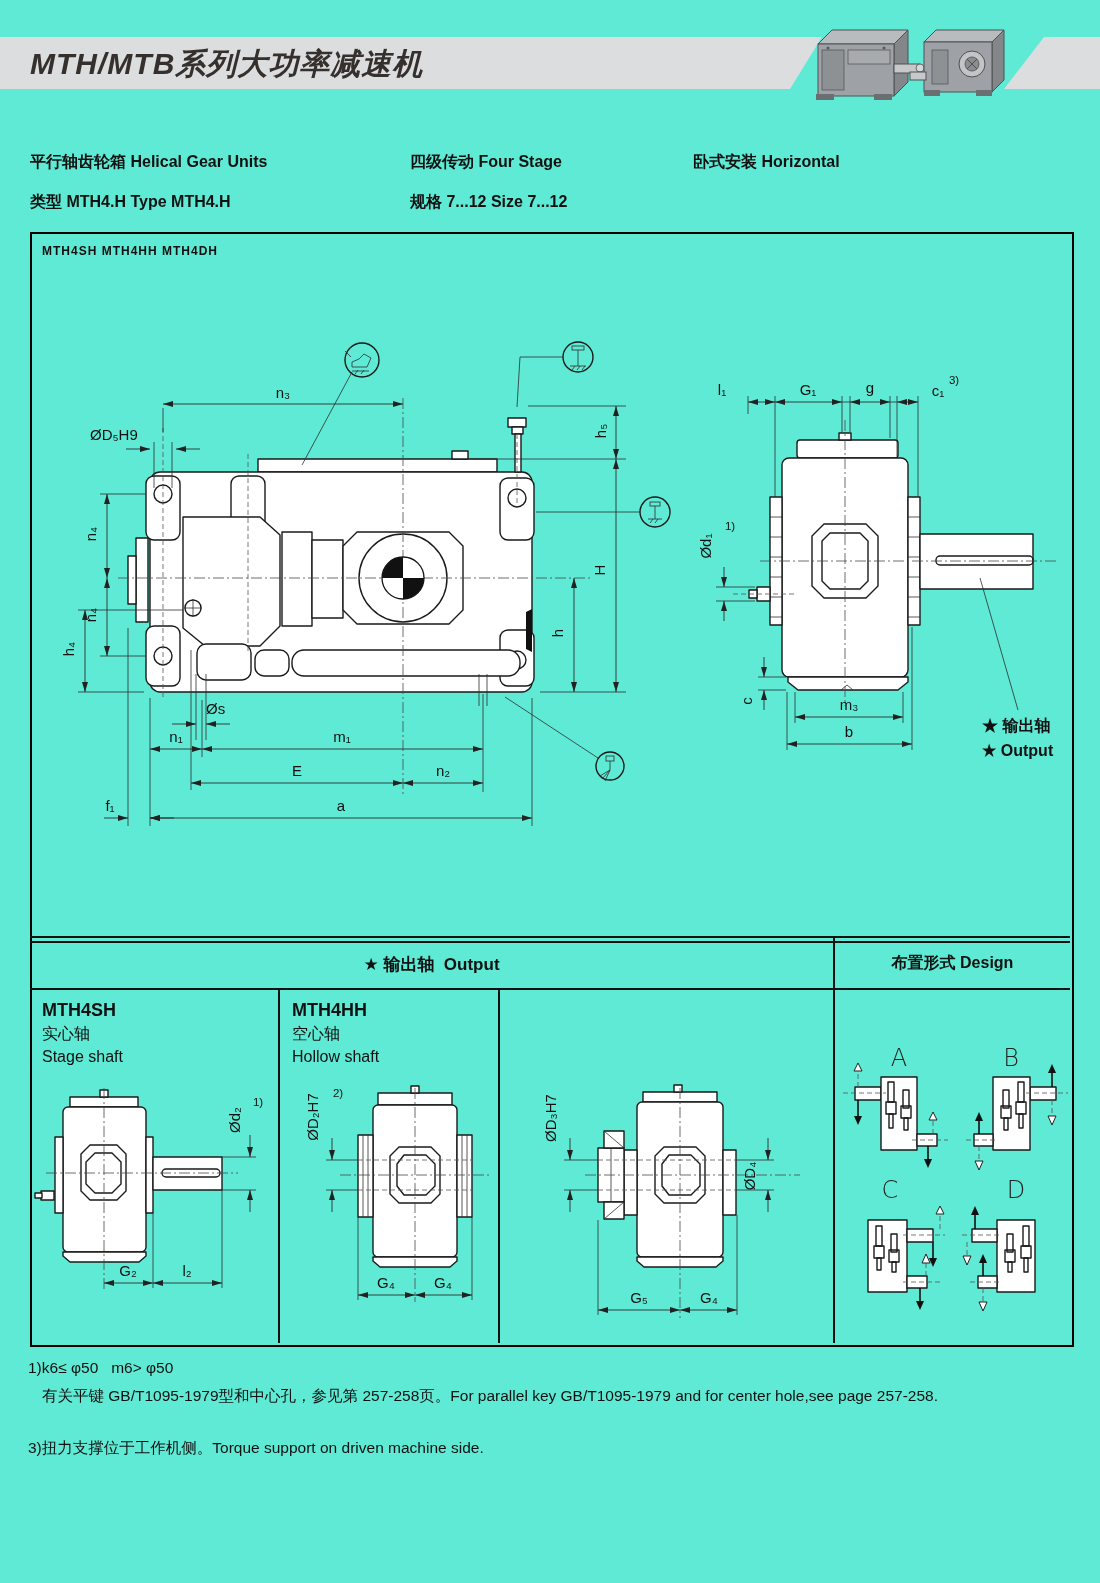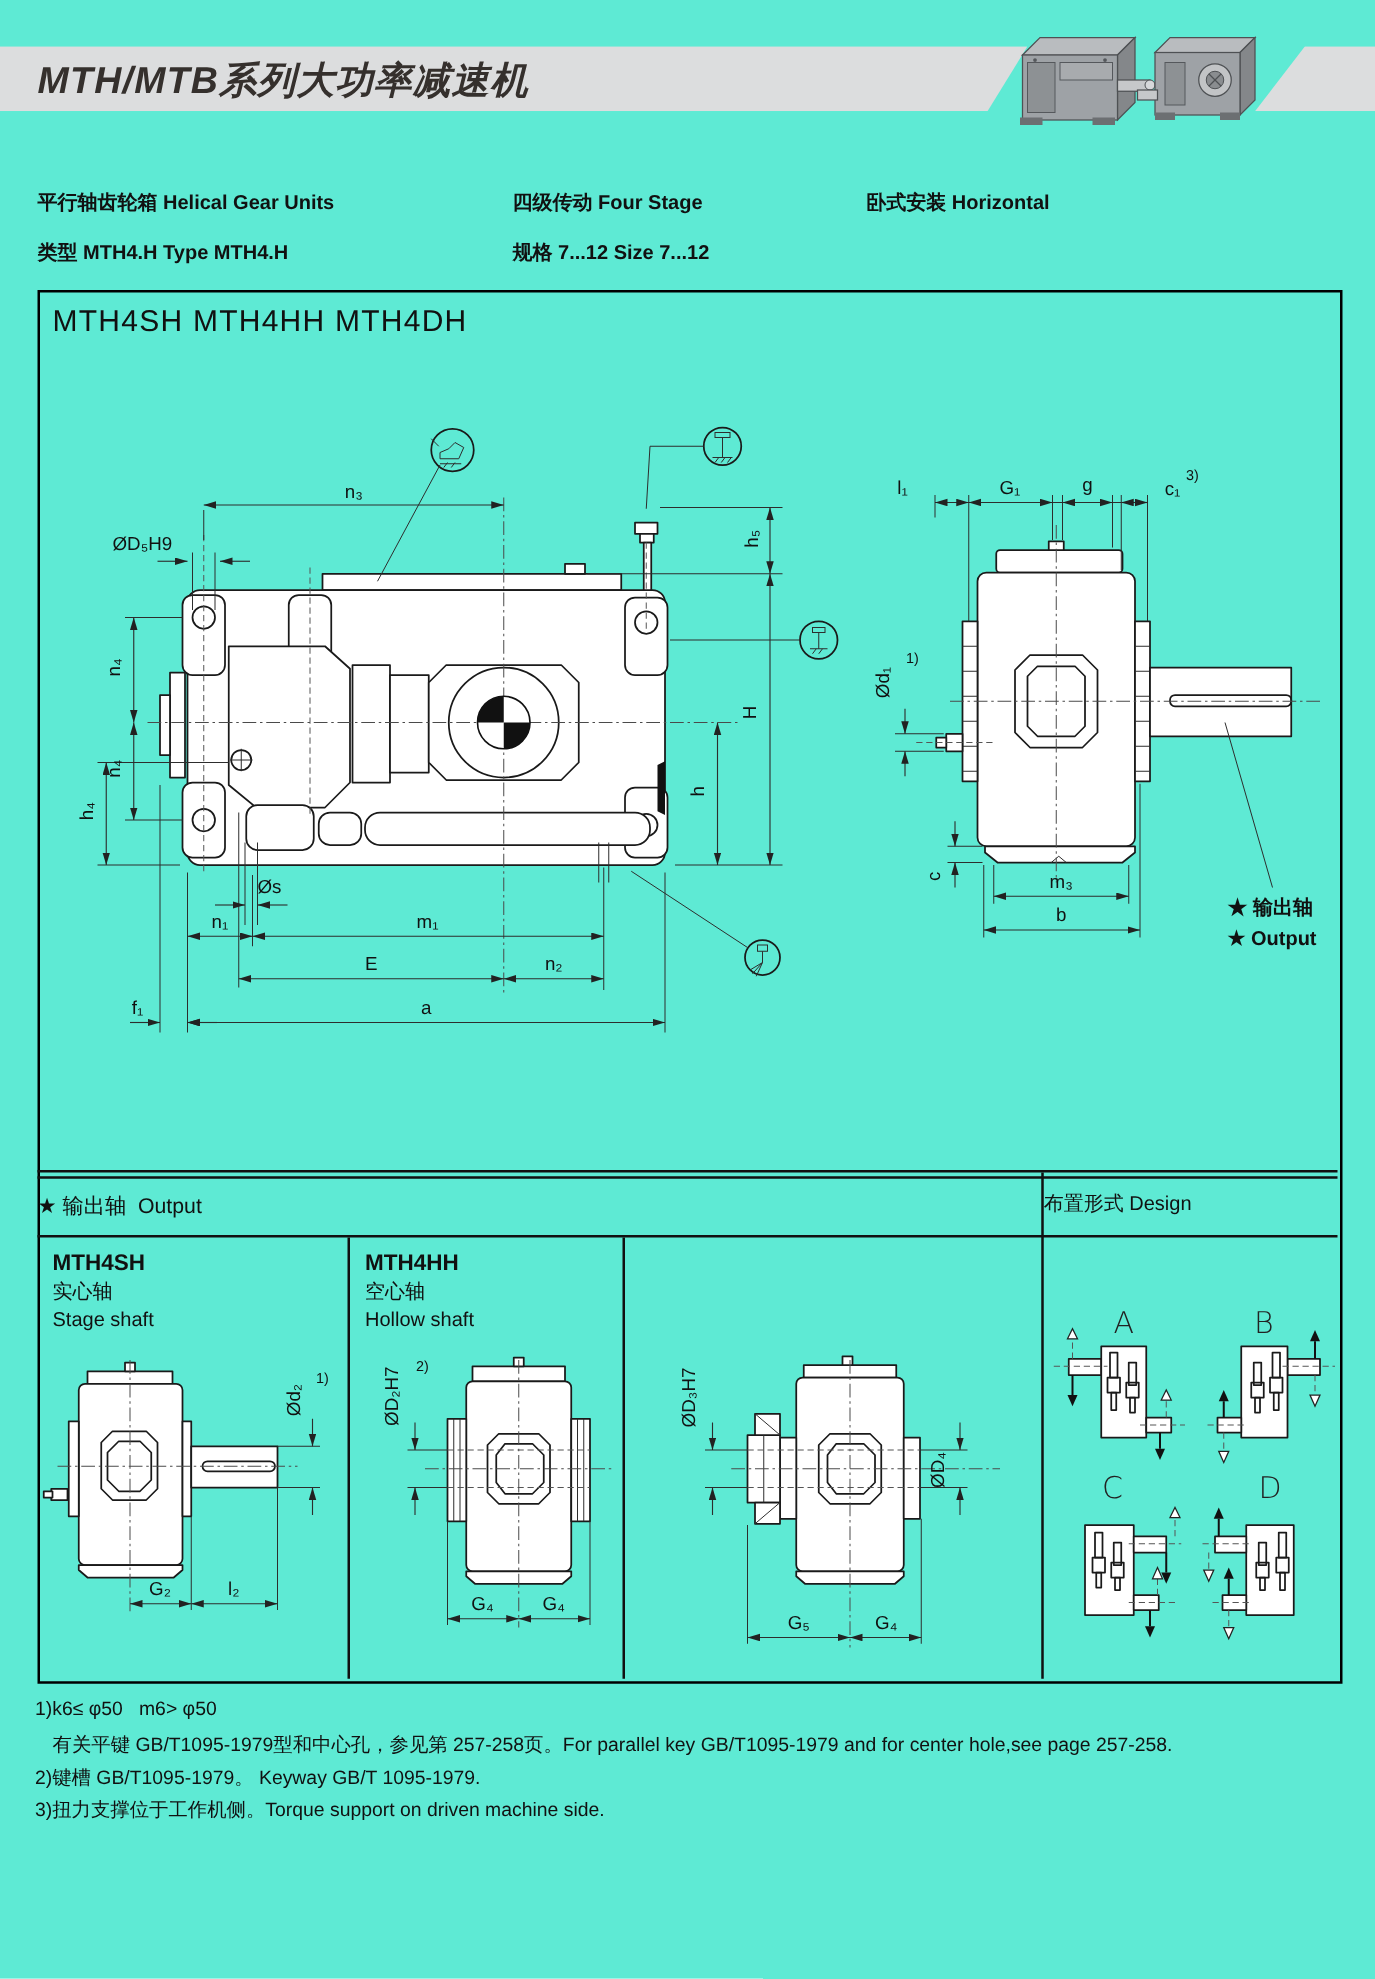--- a/index.html
+++ b/index.html
@@ -9,23 +9,23 @@
   
   #band{left:0;top:37px;width:822px;height:52px;background:#dcddde;
         clip-path:polygon(0 0,100% 0,calc(100% - 32px) 100%,0 100%);}
   #band-right{left:1004px;top:37px;width:96px;height:52px;background:#dcddde;
         clip-path:polygon(40px 0,100% 0,100% 100%,0 100%);}
   #page-title{left:30px;top:44px;font-size:30px;font-weight:bold;font-style:italic;
         color:#35302d;letter-spacing:1px;}
   .sub{font-size:16px;font-weight:bold;color:#111;white-space:pre;}
   
   #frame{left:30px;top:232px;width:1040px;height:1111px;border:2px solid #000;}
-  #models-title{left:42px;top:244px;font-size:24px;font-weight:normal;letter-spacing:1px;}
+  #models-title{left:42px;top:244px;font-size:12px;font-weight:bold;letter-spacing:1px;}
   .sepline{background:#111;}
-  .bandtext{font-size:17px;font-weight:normal;white-space:pre;}
+  .bandtext{font-size:17px;font-weight:bold;text-align:center;white-space:pre;}
   .coltitle{font-size:16px;line-height:23px;}
   .coltitle .m{font-weight:bold;font-size:18px;}
   .coltitle .z{font-weight:normal;}
   .fnote{font-size:15.5px;white-space:pre;}
   
   svg{position:absolute;overflow:visible;}
   .obj{fill:none;stroke:#1a1a1a;stroke-width:1.4;stroke-linejoin:round;stroke-linecap:round;}
   .objf{fill:#ffffff;stroke:#1a1a1a;stroke-width:1.4;stroke-linejoin:round;}
   .thin{fill:none;stroke:#2d2d2d;stroke-width:0.8;}
   .dim{fill:none;stroke:#2d2d2d;stroke-width:0.9;}
@@ -554,16 +554,15 @@
       <line x1="970" y1="1282" x2="1000" y2="1282" class="cl2"></line>
       <line x1="983" y1="1276" x2="983" y2="1263" stroke="#111" stroke-width="1.6"></line>
         <polygon points="979,1263 987,1263 983,1254" fill="#111"></polygon>
       <line x1="983" y1="1288" x2="983" y2="1302" class="cl2"></line>
         <polygon points="979,1302 987,1302 983,1311" fill="#fff" stroke="#222" stroke-width="1"></polygon>
     </g>
   </svg>
 
   <div class="abs fnote" style="left:28px;top:1359px">1)k6≤ φ50   m6&gt; φ50</div>
   <div class="abs fnote" style="left:42px;top:1386px">有关平键 GB/T1095-1979型和中心孔，参见第 257-258页。For parallel key GB/T1095-1979 and for center hole,see page 257-258.</div>
-  <div class="abs fnote" style="left:28px;top:1412px">2)键槽 GB/T1095-1979。 Keyway GB/T 1095-1979.</div>
   <div class="abs fnote" style="left:28px;top:1438px">3)扭力支撑位于工作机侧。Torque support on driven machine side.</div>
 
 </div>
 
 </body></html>

